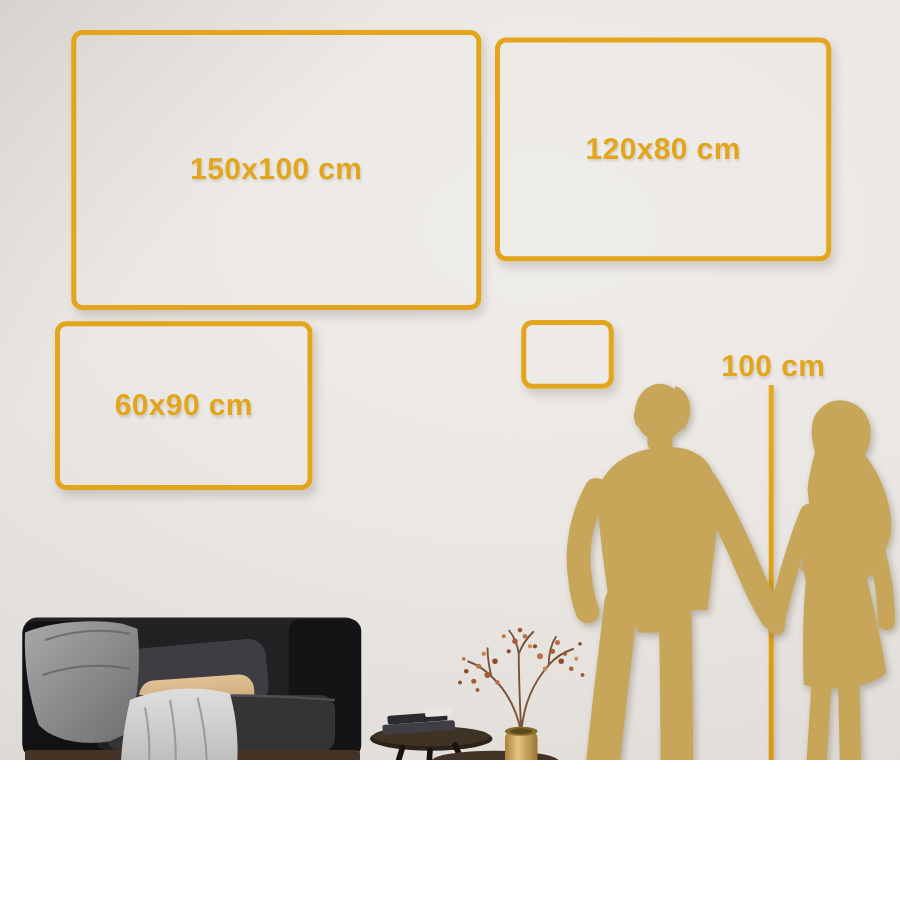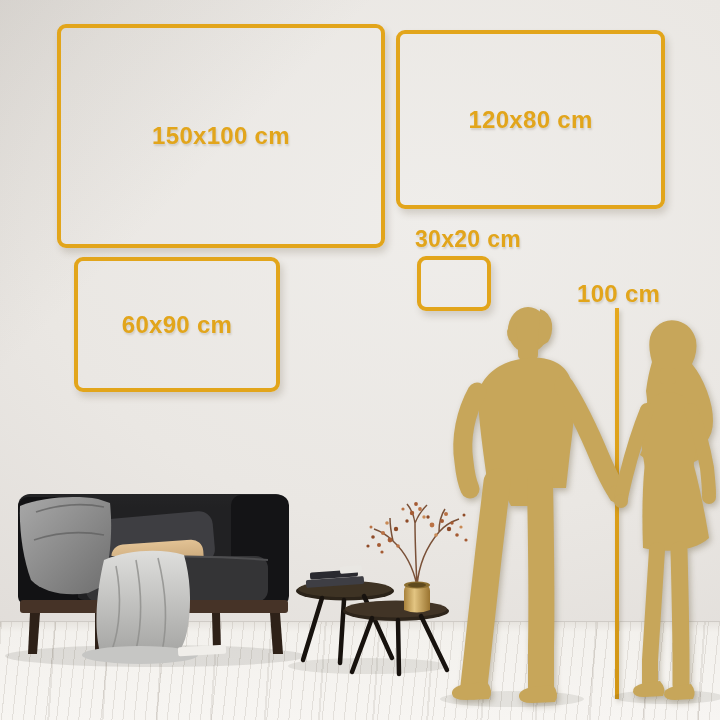--- a/index.html
+++ b/index.html
@@ -1,17 +1,17 @@
 <!DOCTYPE html>
 <html style="--accent: #E2A51B;"><head>
 <meta charset="utf-8">
 <style>
   html,body{margin:0;padding:0;background:#ffffff;}
   .stage{
-    position:relative;width:720px;height:720px;overflow:hidden;
+    position:relative;width:720px;height:608px;overflow:hidden;
     font-family:"Liberation Sans",sans-serif;
     background:
       linear-gradient(135deg, rgba(140,134,126,0.18) 0%, rgba(140,134,126,0.0) 26%),
       radial-gradient(125% 95% at 60% 30%, #EFEDEA 0%, #EAE7E3 45%, #E0DCD8 82%, #D8D4D0 100%);
   }
   .floor{
     position:absolute;left:0;top:621px;width:720px;height:99px;
     background:
       repeating-linear-gradient(96deg, rgba(148,138,126,0.20) 0px, rgba(148,138,126,0.20) 1px, rgba(0,0,0,0) 1px, rgba(0,0,0,0) 11px),
       repeating-linear-gradient(94deg, rgba(130,120,108,0.14) 0px, rgba(130,120,108,0.14) 2px, rgba(0,0,0,0) 2px, rgba(0,0,0,0) 54px),
@@ -23,21 +23,21 @@
     display:flex;align-items:center;justify-content:center;
     box-shadow:3px 5px 7px rgba(95,82,55,0.20);
   }
   .size-text{
     color:var(--accent,#E2A51B);font-weight:700;font-size:24px;letter-spacing:.3px;
     text-shadow:1px 2px 2px rgba(95,82,55,0.18);white-space:nowrap;
   }
   .small{font-size:23px;}
   .f-150{left:57px;top:24px;width:320px;height:216px;}
   .f-120{left:396px;top:30px;width:261px;height:171px;}
-  .f-6090{left:74px;top:257px;width:198px;height:127px;align-items:center;}
+  .f-6090{left:44px;top:257px;width:198px;height:127px;align-items:center;}
   .f-6040{left:267px;top:254px;width:123px;height:91px;}
   .f-3020{left:417px;top:256px;width:66px;height:47px;}
   .lbl-3020{position:absolute;left:415px;top:226px;}
   .lbl-180{position:absolute;left:577px;top:280px;}
   .ruler-line{
     position:absolute;left:615px;top:308px;width:4px;height:391px;
     background:linear-gradient(180deg,#E5A81E 0%,#D29615 100%);
     box-shadow:2px 3px 4px rgba(95,82,55,0.25);
   }
   svg{position:absolute;left:0;top:0;}
@@ -51,21 +51,20 @@
 
   <div class="frame f-150">
     <span class="size-text">150x100 cm</span>
   </div>
   <div class="frame f-120">
     <span class="size-text">120x80 cm</span>
   </div>
   <div class="frame f-6090">
     <span class="size-text">60x90 cm</span>
   </div>
-  <div class="lbl-3020 size-text small">30x20 cm</div>
   <div class="frame f-3020"></div>
 
   <div class="lbl-180 size-text">100 cm</div>
   <div class="ruler-line"></div>
 
   <svg width="720" height="720" viewBox="0 0 720 720">
     <defs>
       <linearGradient id="sofaG" x1="0" y1="0" x2="0" y2="1">
         <stop offset="0" stop-color="#242426"></stop>
           <stop offset="1" stop-color="#0B0B0C"></stop>

